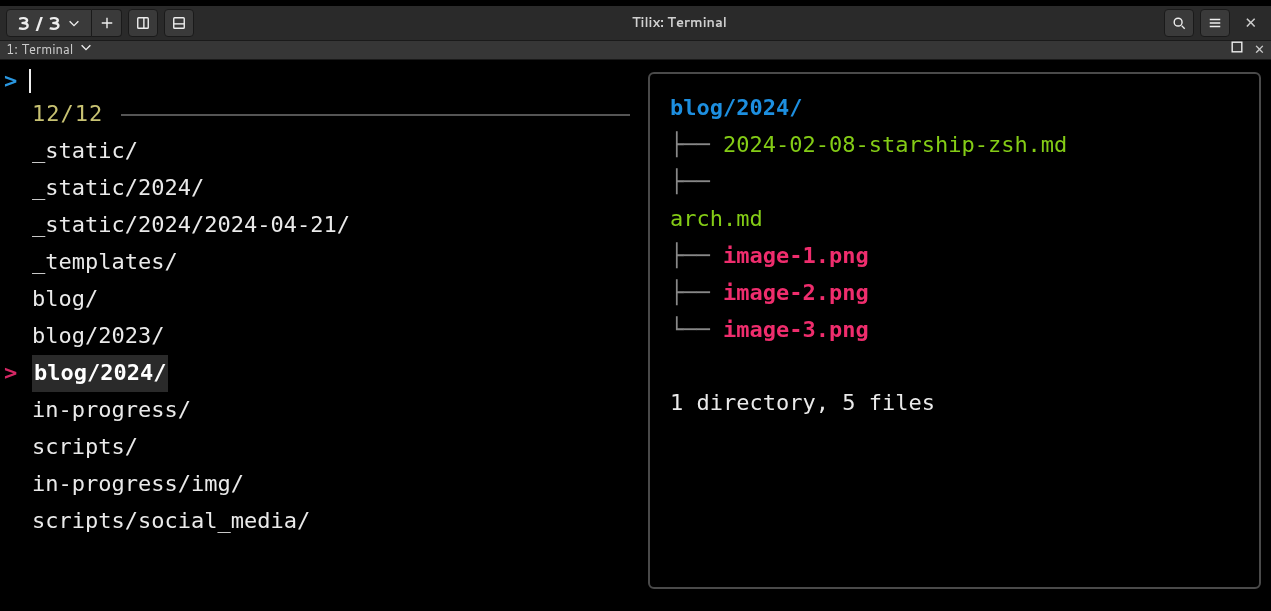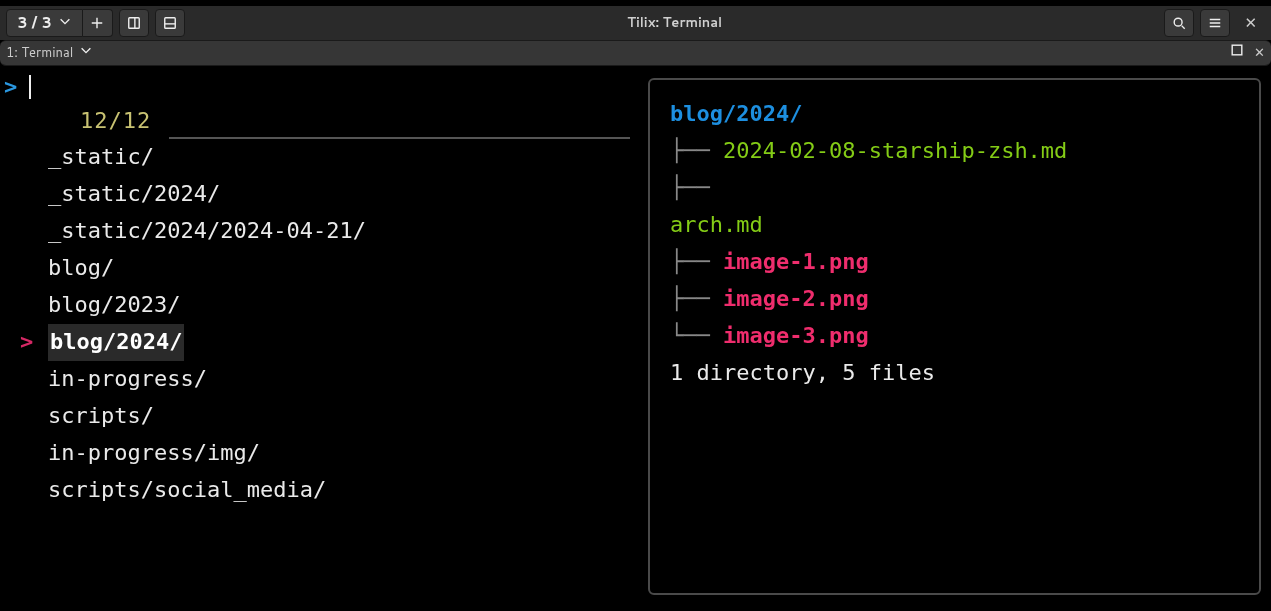--- a/index.html
+++ b/index.html
@@ -35,41 +35,40 @@
     align-items: center;
     justify-content: center;
     color: #eee;
     cursor: pointer;
     padding: 0 6px;
   }
   .btn-group { display: inline-flex; }
   .btn-group .btn { border-radius: 0; }
   .btn-group .btn:first-child { border-top-left-radius: 4px; border-bottom-left-radius: 4px; }
   .btn-group .btn:last-child  { border-top-right-radius: 4px; border-bottom-right-radius: 4px; border-left: none; }
-  .counter-btn { padding: 0 10px; font-weight: bold; font-size: 15px; }
+  .counter-btn { padding: 0 10px; font-weight: bold; font-size: 19px; }
   .title-center { flex: 1; text-align: center; font-weight: bold; color: #d0d0d0; }
   .title-right { display: flex; align-items: center; gap: 6px; }
   .close-x { font-size: 15px; padding: 0 8px; cursor: pointer; color: #ccc; }
 
   svg.ico { width: 14px; height: 14px; stroke: #eee; stroke-width: 1.6; fill: none; }
 
   
   .tabstrip {
-    height: 26px;
+    height: 20px;
     background: #363636;
     border-top: 1px solid #1a1a1a;
     border-bottom: 1px solid #1a1a1a;
     display: flex;
     align-items: center;
     justify-content: space-between;
     font-family: "Cantarell", "DejaVu Sans", sans-serif;
     font-size: 13px;
     padding: 0 6px;
     color: #ccc;
-    border-radius: 6px;
   }
   .tab-left { display: flex; align-items: center; gap: 6px; cursor: pointer; }
   .tab-right { display: flex; align-items: center; gap: 10px; }
   .tab-right span { cursor: pointer; }
 
   
   .term {
     display: flex;
     height: calc(611px - 40px - 26px - 6px);
     background: #000;
@@ -89,35 +88,34 @@
   .cursor {
     display: inline-block;
     width: 2px;
     height: 24px;
     background: #eee;
     vertical-align: middle;
   }
 
   .count-line {
     display: flex;
-    align-items: flex-end;
+    align-items: center;
     padding-left: 32px;
     height: 37px;
-    margin-left: 48px;
   }
   .count { color: #c8c272; letter-spacing: 1px; }
   .hr {
     flex: 1;
     height: 0;
     border-top: 2px solid #555;
     margin-left: 18px;
     margin-right: 18px;
   }
 
-  .list { padding-left: 16px; }
+  .list { padding-left: 0; }
   .list .row {
     height: 37px;
     display: flex;
     align-items: center;
     padding-left: 32px;
     color: #eaeaea;
     white-space: pre;
   }
   .list .row.selected {
     position: relative;
@@ -148,21 +146,21 @@
     padding: 16px 20px;
     color: #eaeaea;
     overflow: hidden;
   }
   .tree-root { color: #1d8fe0; font-weight: bold; }
   .tree-line { display: flex; white-space: pre; height: 37px; align-items: center; }
   .tree-line.wrap { height: 37px; }
   .branch { color: #888; }
   .file-md { color: #84cc16; }
   .file-img { color: #ef2d6d; font-weight: bold; }
-  .summary { color: #eaeaea; }
+  .summary { margin-top: 36px; color: #eaeaea; }
 
 </style>
 </head>
 <body>
 
 <div class="titlebar">
   <div class="btn-group">
     <div class="btn counter-btn">
       <span>3 / 3</span>
       <span style="margin-left:6px;">
@@ -239,20 +237,21 @@
       <span class="cursor"></span>
     </div>
     <div class="count-line">
       <span class="count">12/12</span>
       <span class="hr"></span>
     </div>
     <div class="list" id="list">
         <div class="row"><span class="txt">_static/</span></div>
         <div class="row"><span class="txt">_static/2024/</span></div>
         <div class="row"><span class="txt">_static/2024/2024-04-21/</span></div>
+        <div class="row"><span class="txt">_templates/</span></div>
         <div class="row"><span class="txt">blog/</span></div>
         <div class="row"><span class="txt">blog/2023/</span></div>
         <div class="row selected"><span class="txt">blog/2024/</span></div>
         <div class="row"><span class="txt">in-progress/</span></div>
         <div class="row"><span class="txt">scripts/</span></div>
         <div class="row"><span class="txt">in-progress/img/</span></div>
         <div class="row"><span class="txt">scripts/social_media/</span></div>
       </div>
   </div>
 

